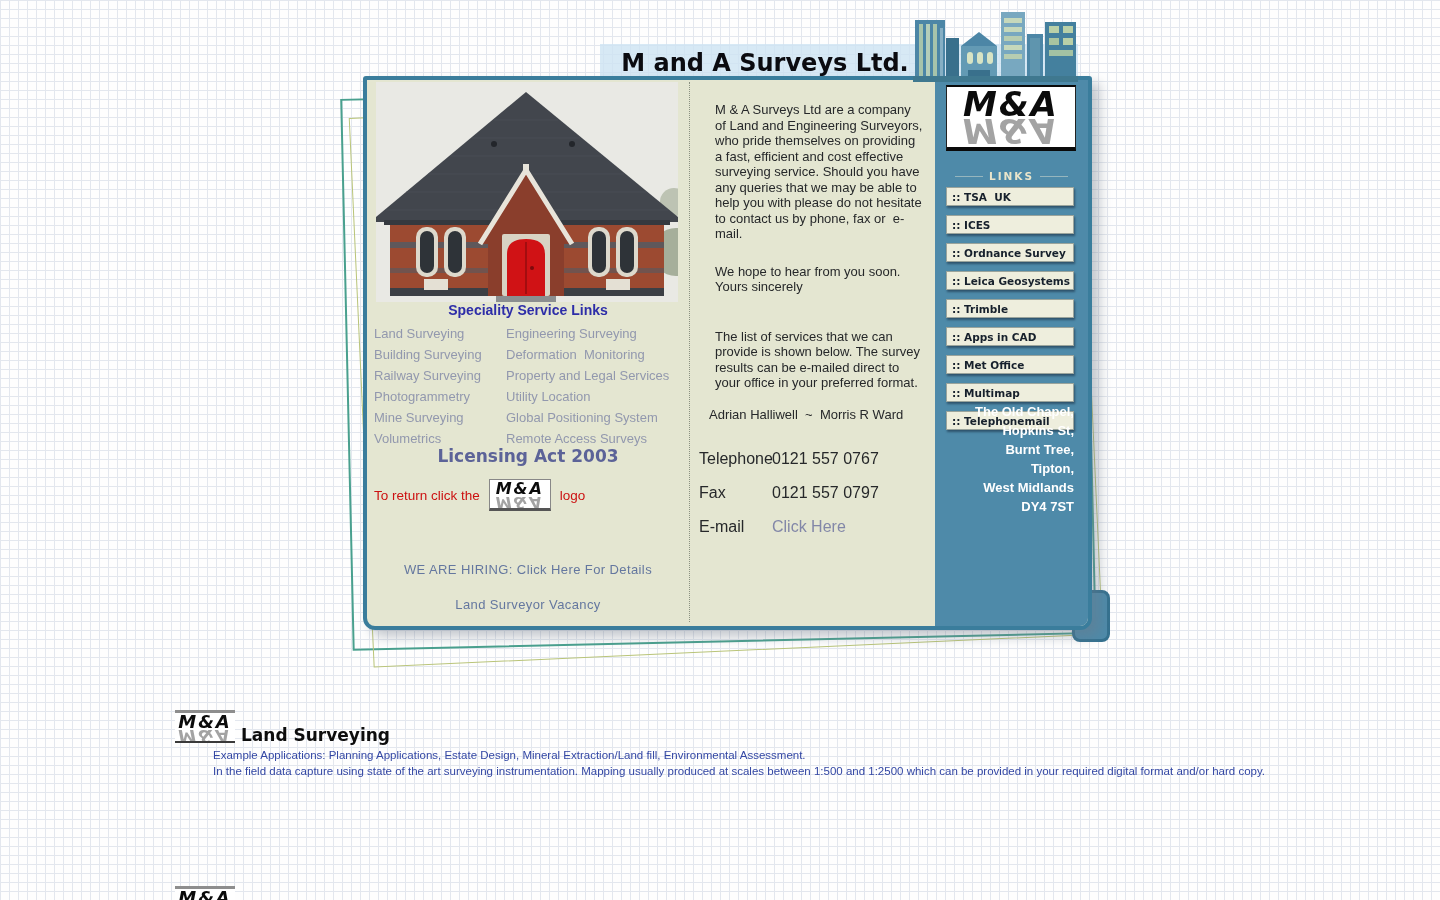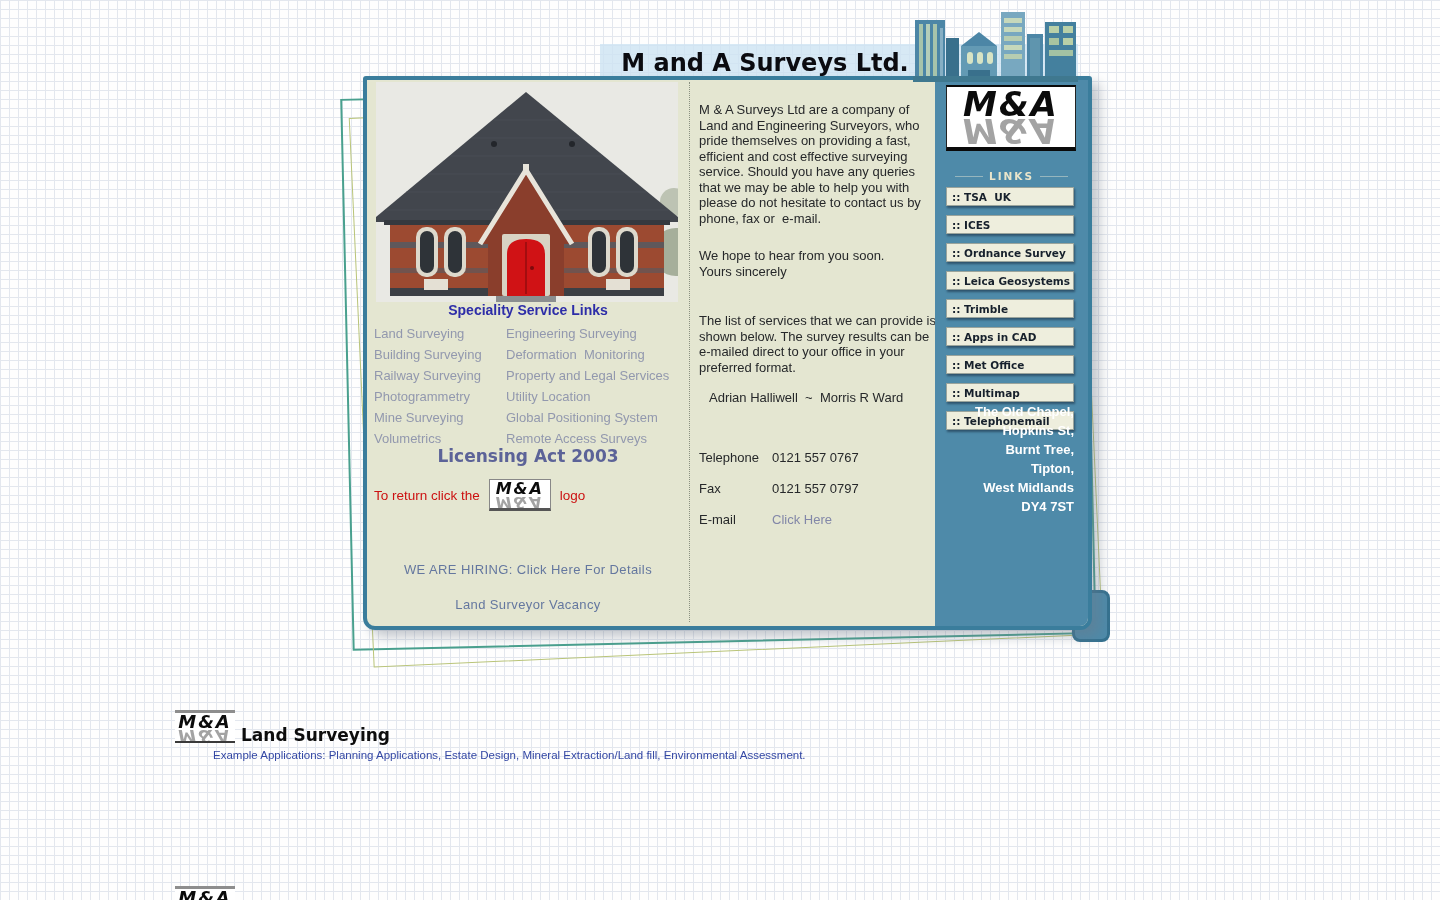--- a/index.html
+++ b/index.html
@@ -30,26 +30,26 @@
   .svc-col.left{left:7px;}
   .svc-col.right{left:139px;}
   .svc-item{display:block;white-space:pre;cursor:pointer;}
   .licensing{position:absolute;left:0;top:366px;width:322px;text-align:center;font-family:"DejaVu Sans","Liberation Sans",sans-serif;
     font-size:17px;font-weight:bold;color:#5c6398;}
   .return-row{position:absolute;left:7px;top:399px;display:flex;align-items:center;gap:9px;}
   .return-text{font-size:13.5px;color:#cc1111;}
   .hiring{position:absolute;left:0;top:482px;width:322px;text-align:center;font-size:13px;color:#64779f;letter-spacing:.4px;cursor:pointer;}
   .vacancy{position:absolute;left:0;top:517px;width:322px;text-align:center;font-size:13px;color:#64779f;letter-spacing:.4px;cursor:pointer;}
   .right-col{position:absolute;left:332px;top:0;width:240px;font-size:13px;line-height:15.5px;color:#26282a;}
-  .rc-p{white-space:pre-wrap;margin:0;}
+  .rc-p{white-space:pre-wrap;margin:16px;}
   .rc-p1{margin-top:22px;}
   .rc-p2{margin-top:34px;}
   .rc-close{margin-top:22px;}
   .rc-sig{margin:15px 0 0 10px;white-space:pre;}
-  .contact{position:absolute;left:332px;top:370px;width:240px;font-size:13px;color:#26282a;}
+  .contact{position:absolute;left:332px;top:370px;width:240px;font-size:16px;color:#26282a;}
   .c-row{display:flex;margin-bottom:16px;}
   .c-label{width:73px;}
   .c-value{white-space:pre;text-align:right;}
   .c-link{color:#8287a8;cursor:pointer;}
   
   .sidebar{position:absolute;right:0;top:0;width:153px;height:546px;background:#4e8aa9;}
   .ma-logo{position:relative;overflow:hidden;background:#fff;text-align:center;}
   .ma-main{display:block;font-family:"DejaVu Sans","Liberation Sans",sans-serif;font-style:italic;font-weight:bold;color:#0b0b0b;letter-spacing:2px;line-height:1;}
   .ma-refl{position:absolute;left:0;right:0;display:block;font-family:"DejaVu Sans","Liberation Sans",sans-serif;font-style:italic;font-weight:bold;
     color:#9a9a9a;letter-spacing:2px;line-height:1;transform:scaleY(-1);opacity:.9;}
@@ -250,19 +250,20 @@
         <div>DY4 7ST</div>
       </div>
     </div>
   </div>
 
   <div class="ma-logo ls-logo">
     <span class="ma-main">M&amp;A</span>
     <span class="ma-refl">M&amp;A</span>
   </div>
   <div class="ls-heading">Land Surveying</div>
+  <div class="ls-desc">In the field data capture using state of the art surveying instrumentation. Mapping usually produced at scales between 1:500 and 1:2500 which can be provided in your required digital format and/or hard copy.</div>
   <div class="ls-examples">Example Applications: Planning Applications, Estate Design, Mineral Extraction/Land fill, Environmental Assessment.</div>
 
   <div class="ma-logo footer-logo">
     <span class="ma-main">M&amp;A</span>
   </div>
 
 </div>
 
 </body></html>

